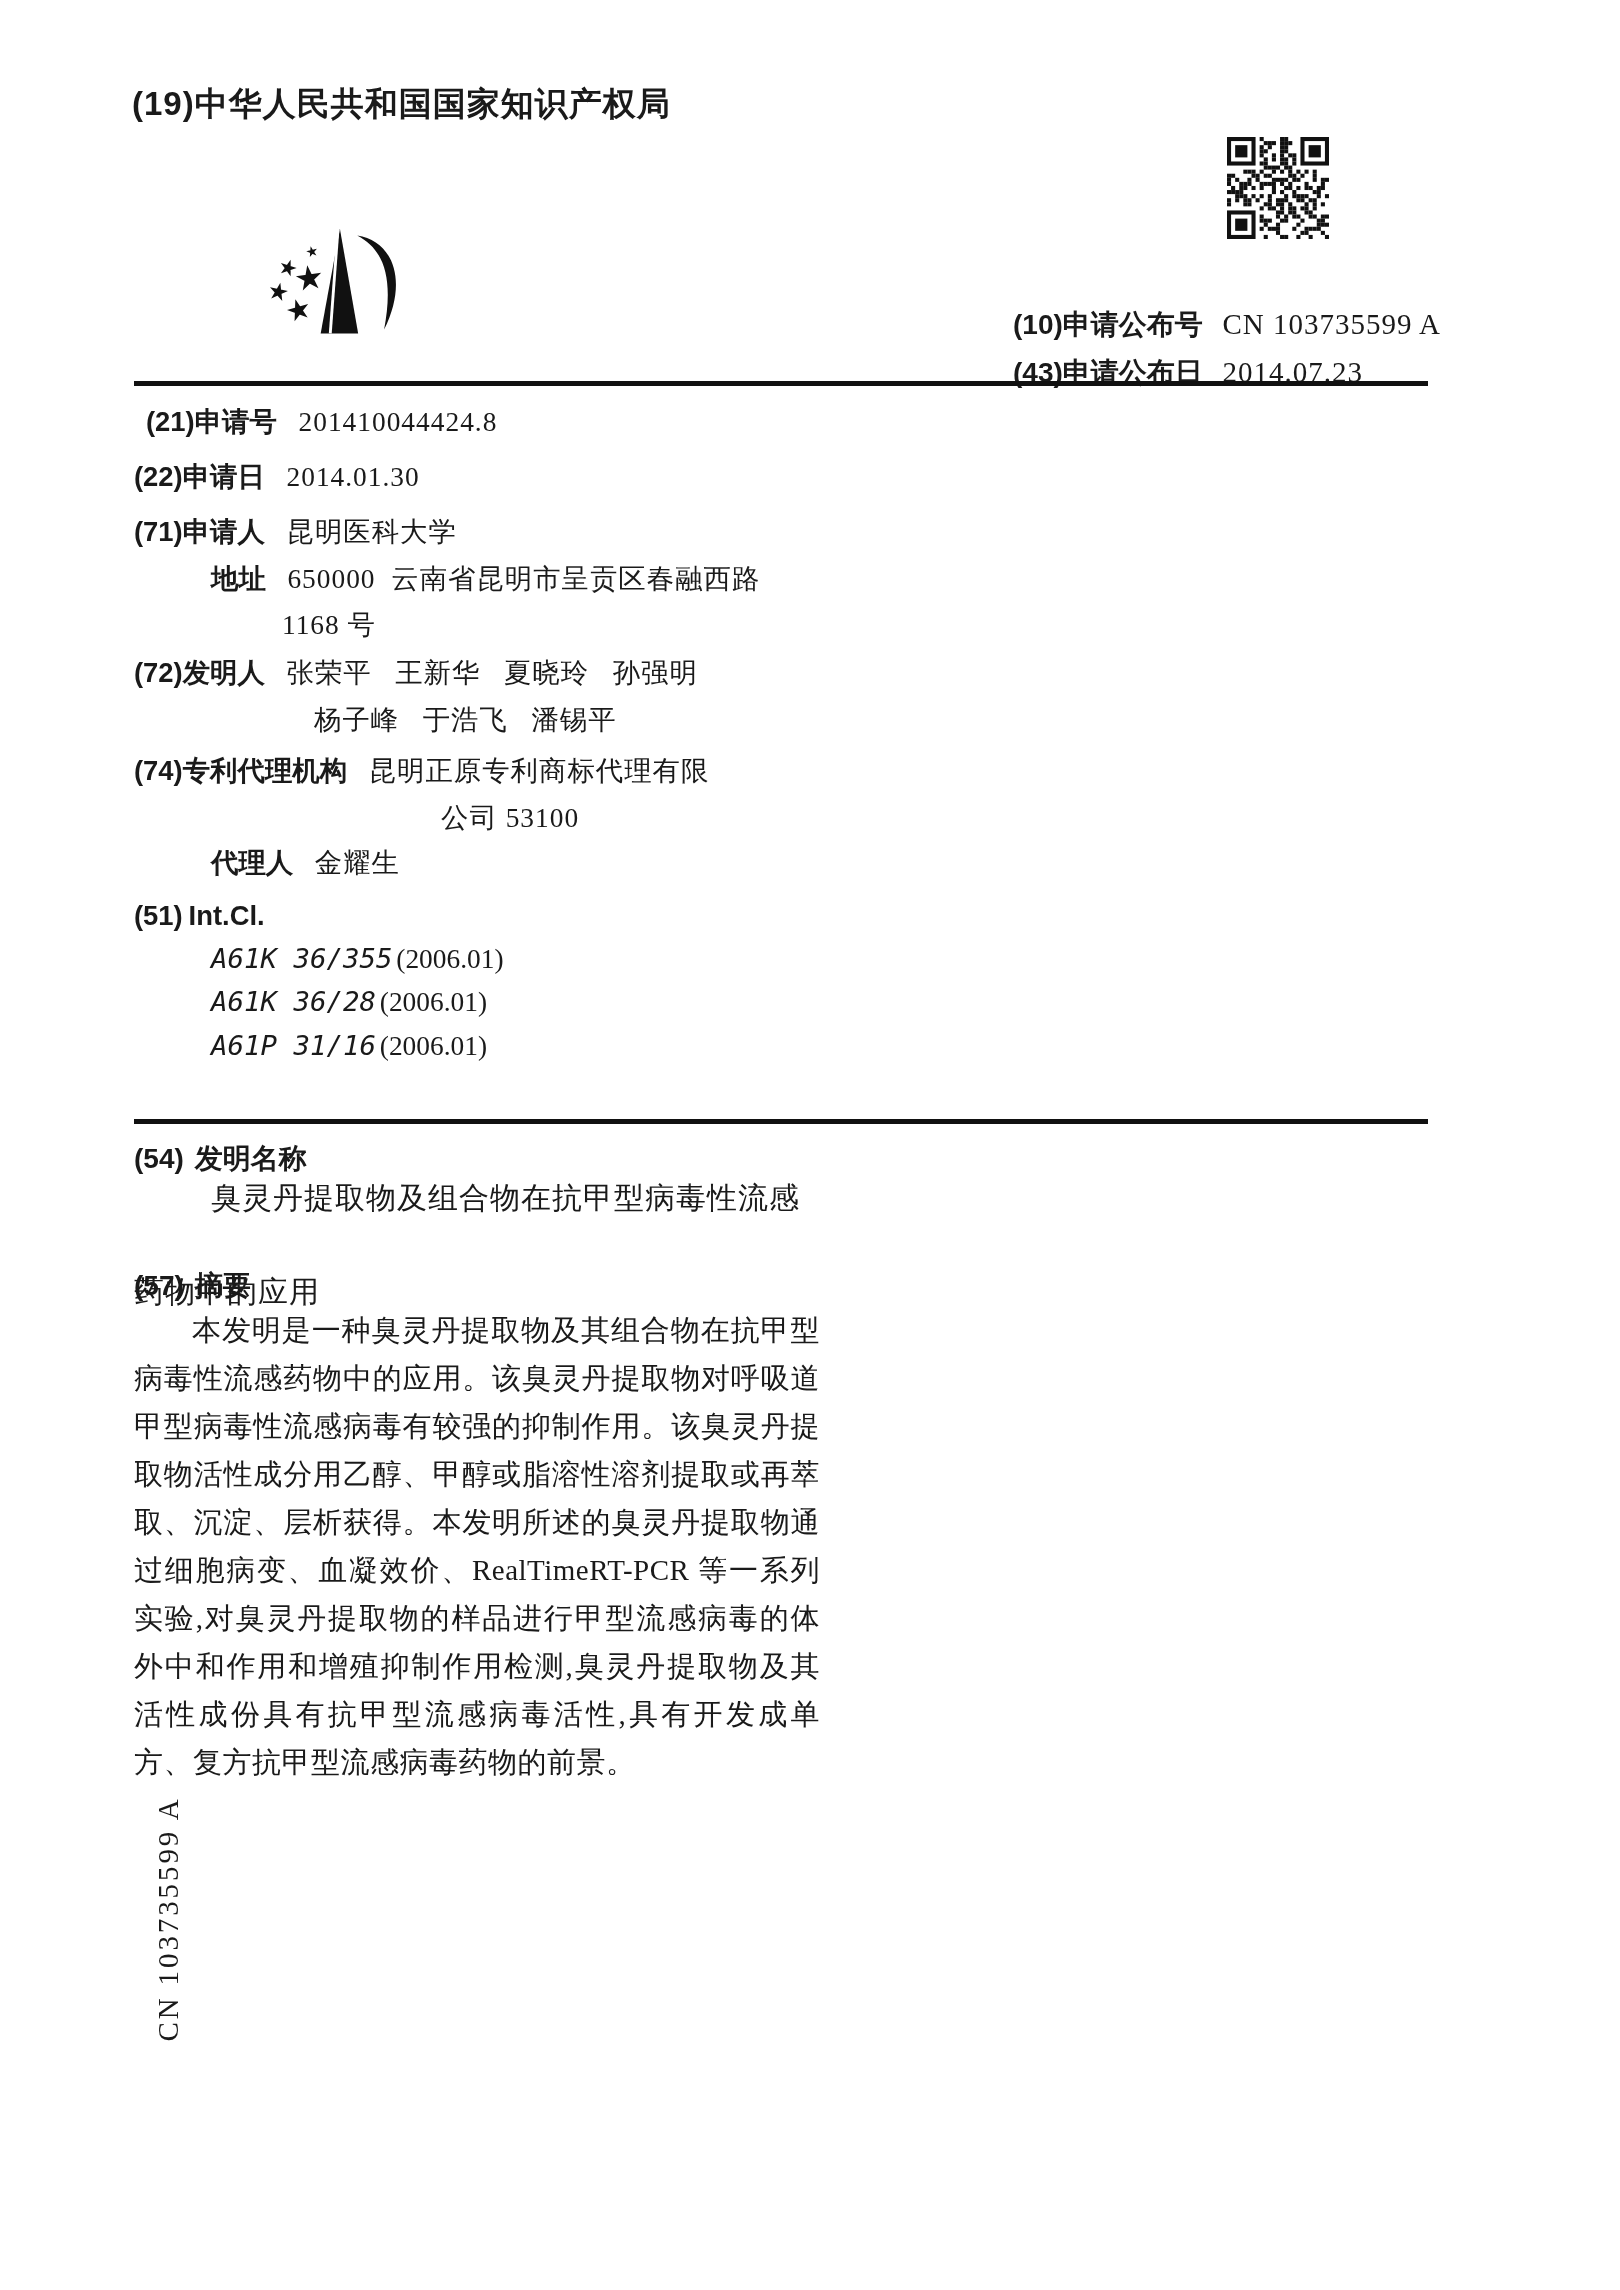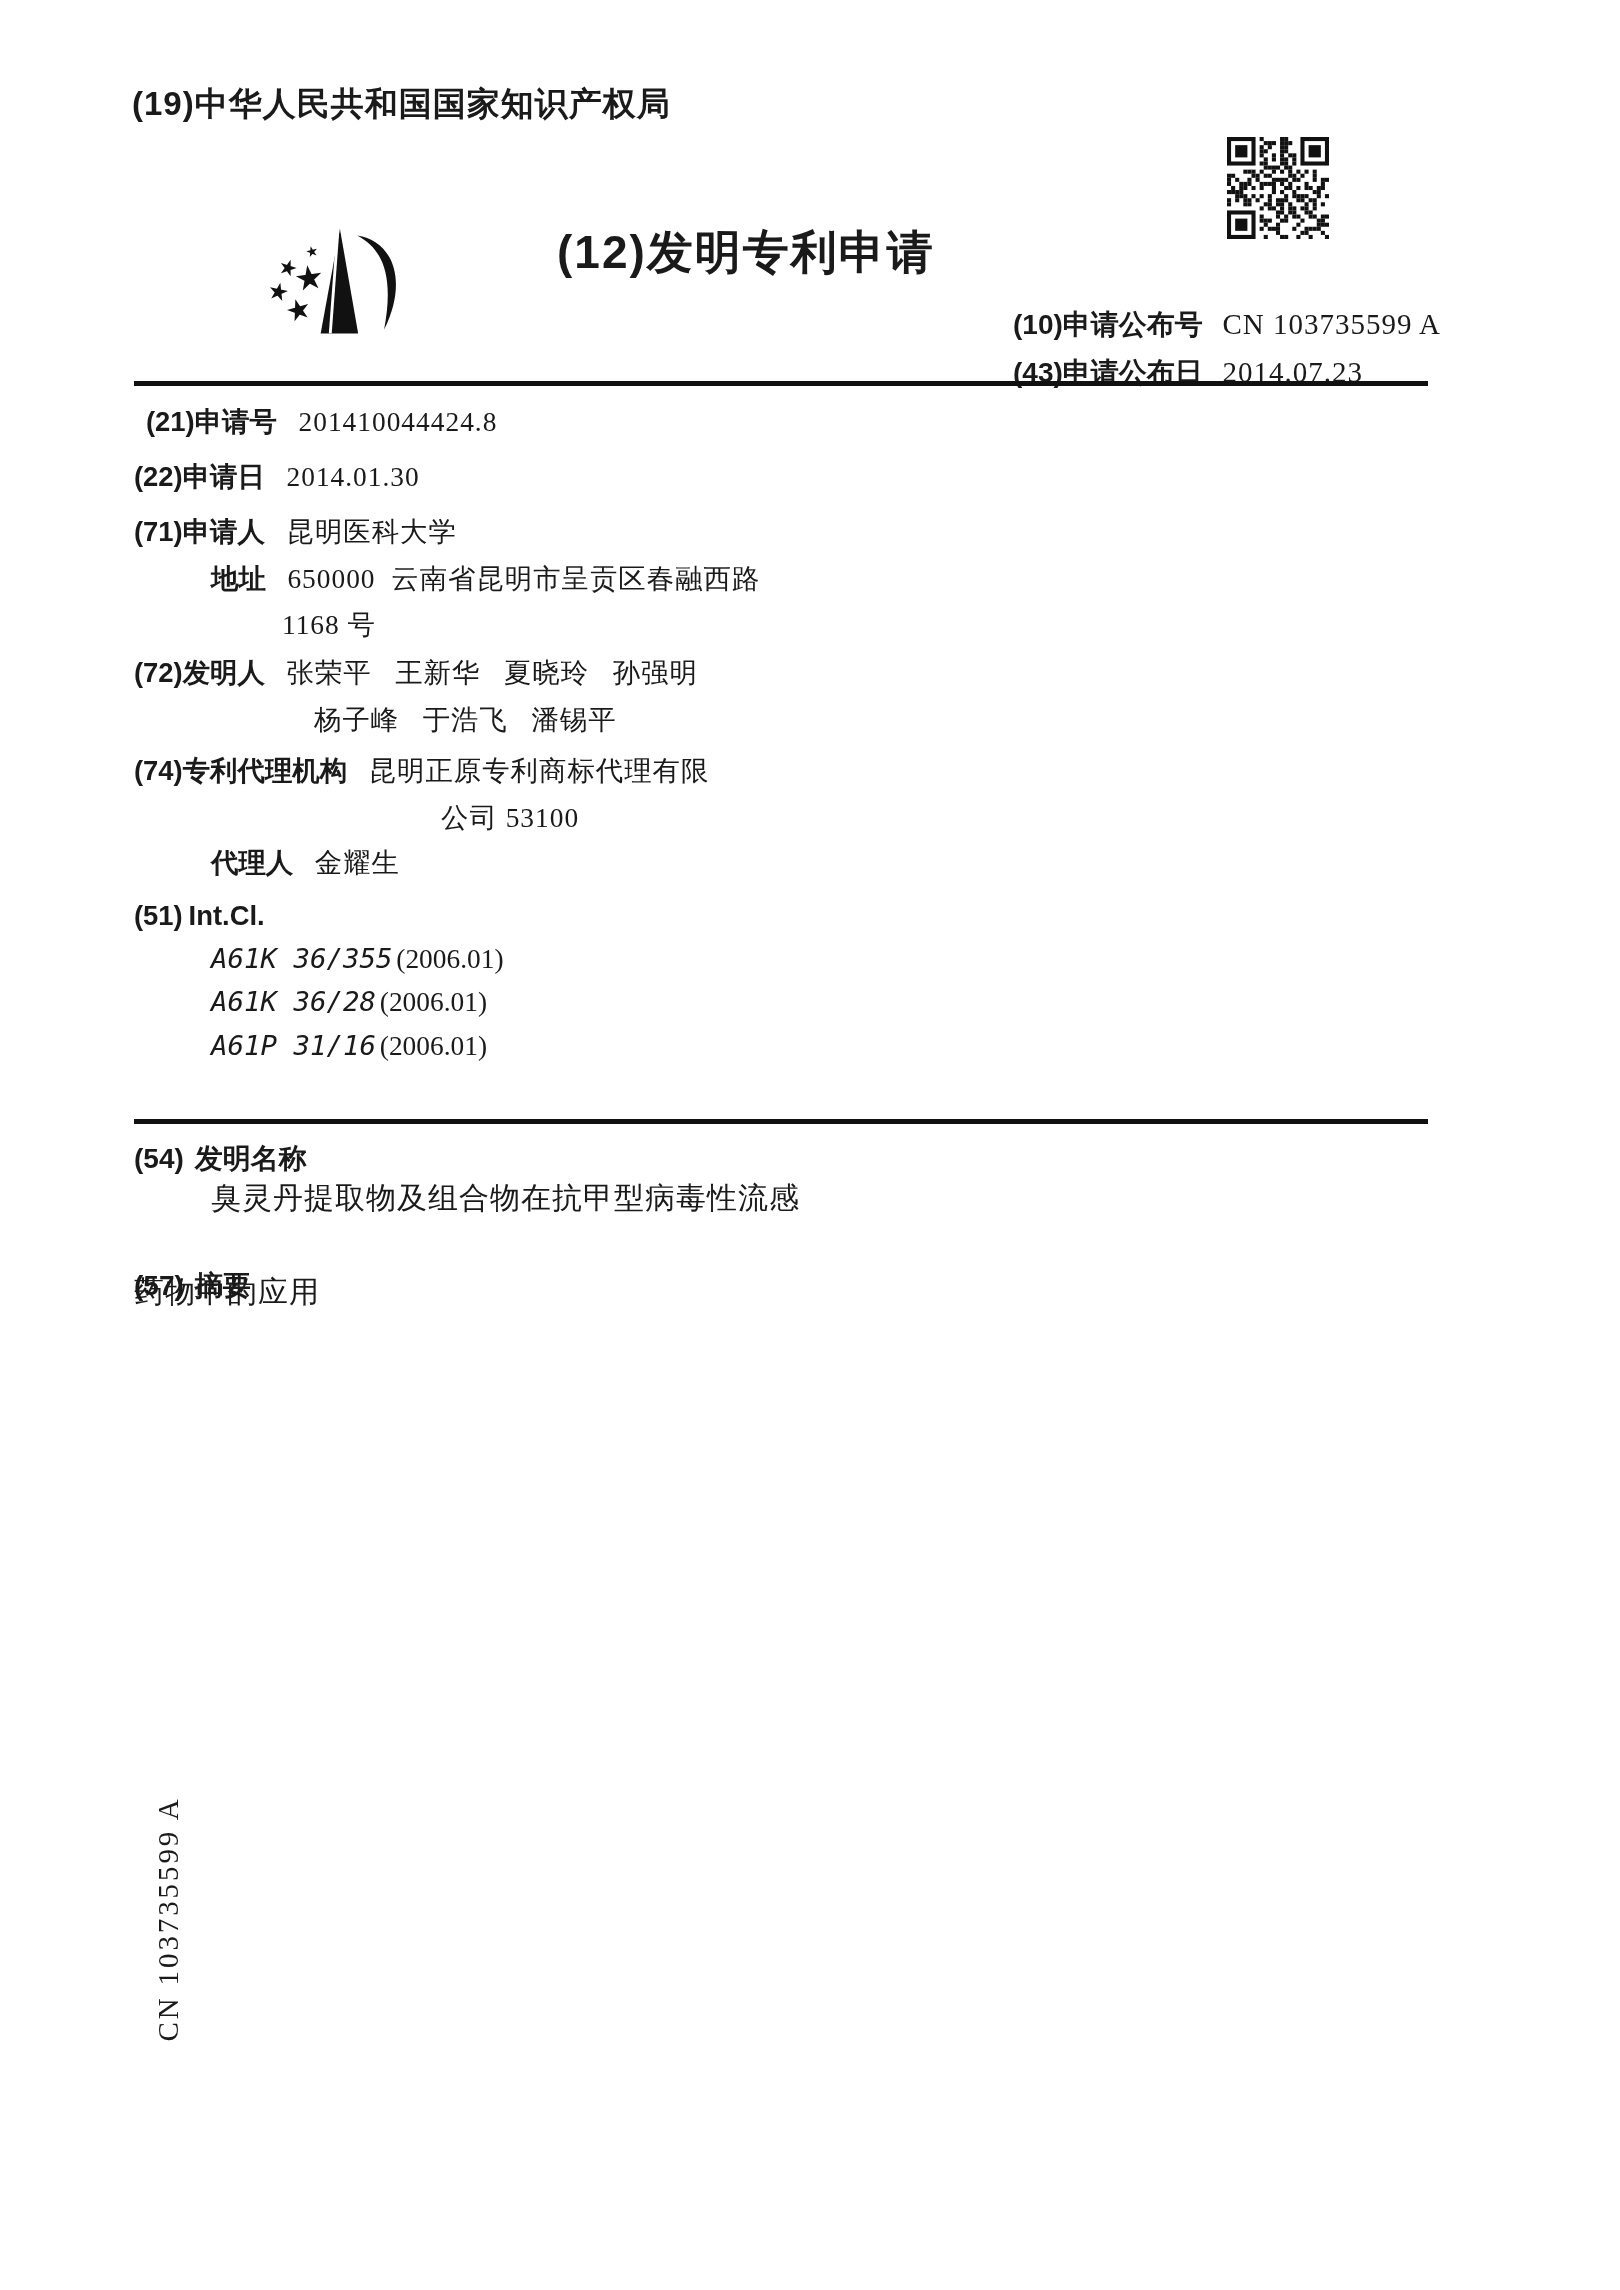--- a/index.html
+++ b/index.html
@@ -291,23 +291,20 @@
       <rect x="4.16" y="4.16" width="20.8" height="20.8" fill="#fff"></rect>
       <rect x="8.32" y="8.32" width="12.48" height="12.48" fill="#111"></rect>
       <rect x="74.88" y="0" width="29.12" height="29.12" fill="#111"></rect>
       <rect x="79.04" y="4.16" width="20.8" height="20.8" fill="#fff"></rect>
       <rect x="83.2" y="8.32" width="12.48" height="12.48" fill="#111"></rect>
       <rect x="0" y="74.88" width="29.12" height="29.12" fill="#111"></rect>
       <rect x="4.16" y="79.04" width="20.8" height="20.8" fill="#fff"></rect>
       <rect x="8.32" y="83.2" width="12.48" height="12.48" fill="#111"></rect>
     </svg>
 
-  <div class="abs doc-title hei">
-    <span>(12)</span><span>发明专利申请</span>
-  </div>
 
   <div class="abs pub-row pub-no-row">
     <span class="hei">(10)</span><span class="hei">申请公布号</span><span class="val">CN 103735599 A</span>
   </div>
 
   <div class="abs pub-row pub-date-row">
     <span class="hei">(43)</span><span class="hei">申请公布日</span><span class="val">2014.07.23</span>
   </div>
 
   <div class="abs rule rule-top"></div>
@@ -365,17 +362,18 @@
 
   <div class="abs sec-row r54">
     <span class="num">(54)</span><span class="lbl">发明名称</span>
   </div>
   <div class="abs inv-title-1">臭灵丹提取物及组合物在抗甲型病毒性流感</div>
   <div class="abs inv-title-2">药物中的应用</div>
 
   <div class="abs sec-row r57">
     <span class="num">(57)</span><span class="lbl">摘要</span>
   </div>
+  <div class="abs abstract">本发明是一种臭灵丹提取物及其组合物在抗甲型病毒性流感药物中的应用。该臭灵丹提取物对呼吸道甲型病毒性流感病毒有较强的抑制作用。该臭灵丹提取物活性成分用乙醇、甲醇或脂溶性溶剂提取或再萃取、沉淀、层析获得。本发明所述的臭灵丹提取物通过细胞病变、血凝效价、RealTimeRT-PCR 等一系列实验,对臭灵丹提取物的样品进行甲型流感病毒的体外中和作用和增殖抑制作用检测,臭灵丹提取物及其活性成份具有抗甲型流感病毒活性,具有开发成单方、复方抗甲型流感病毒药物的前景。</div>
 
   <div class="abs side-code">CN 103735599 A</div>
 
 </div>
 
 
 </body></html>

